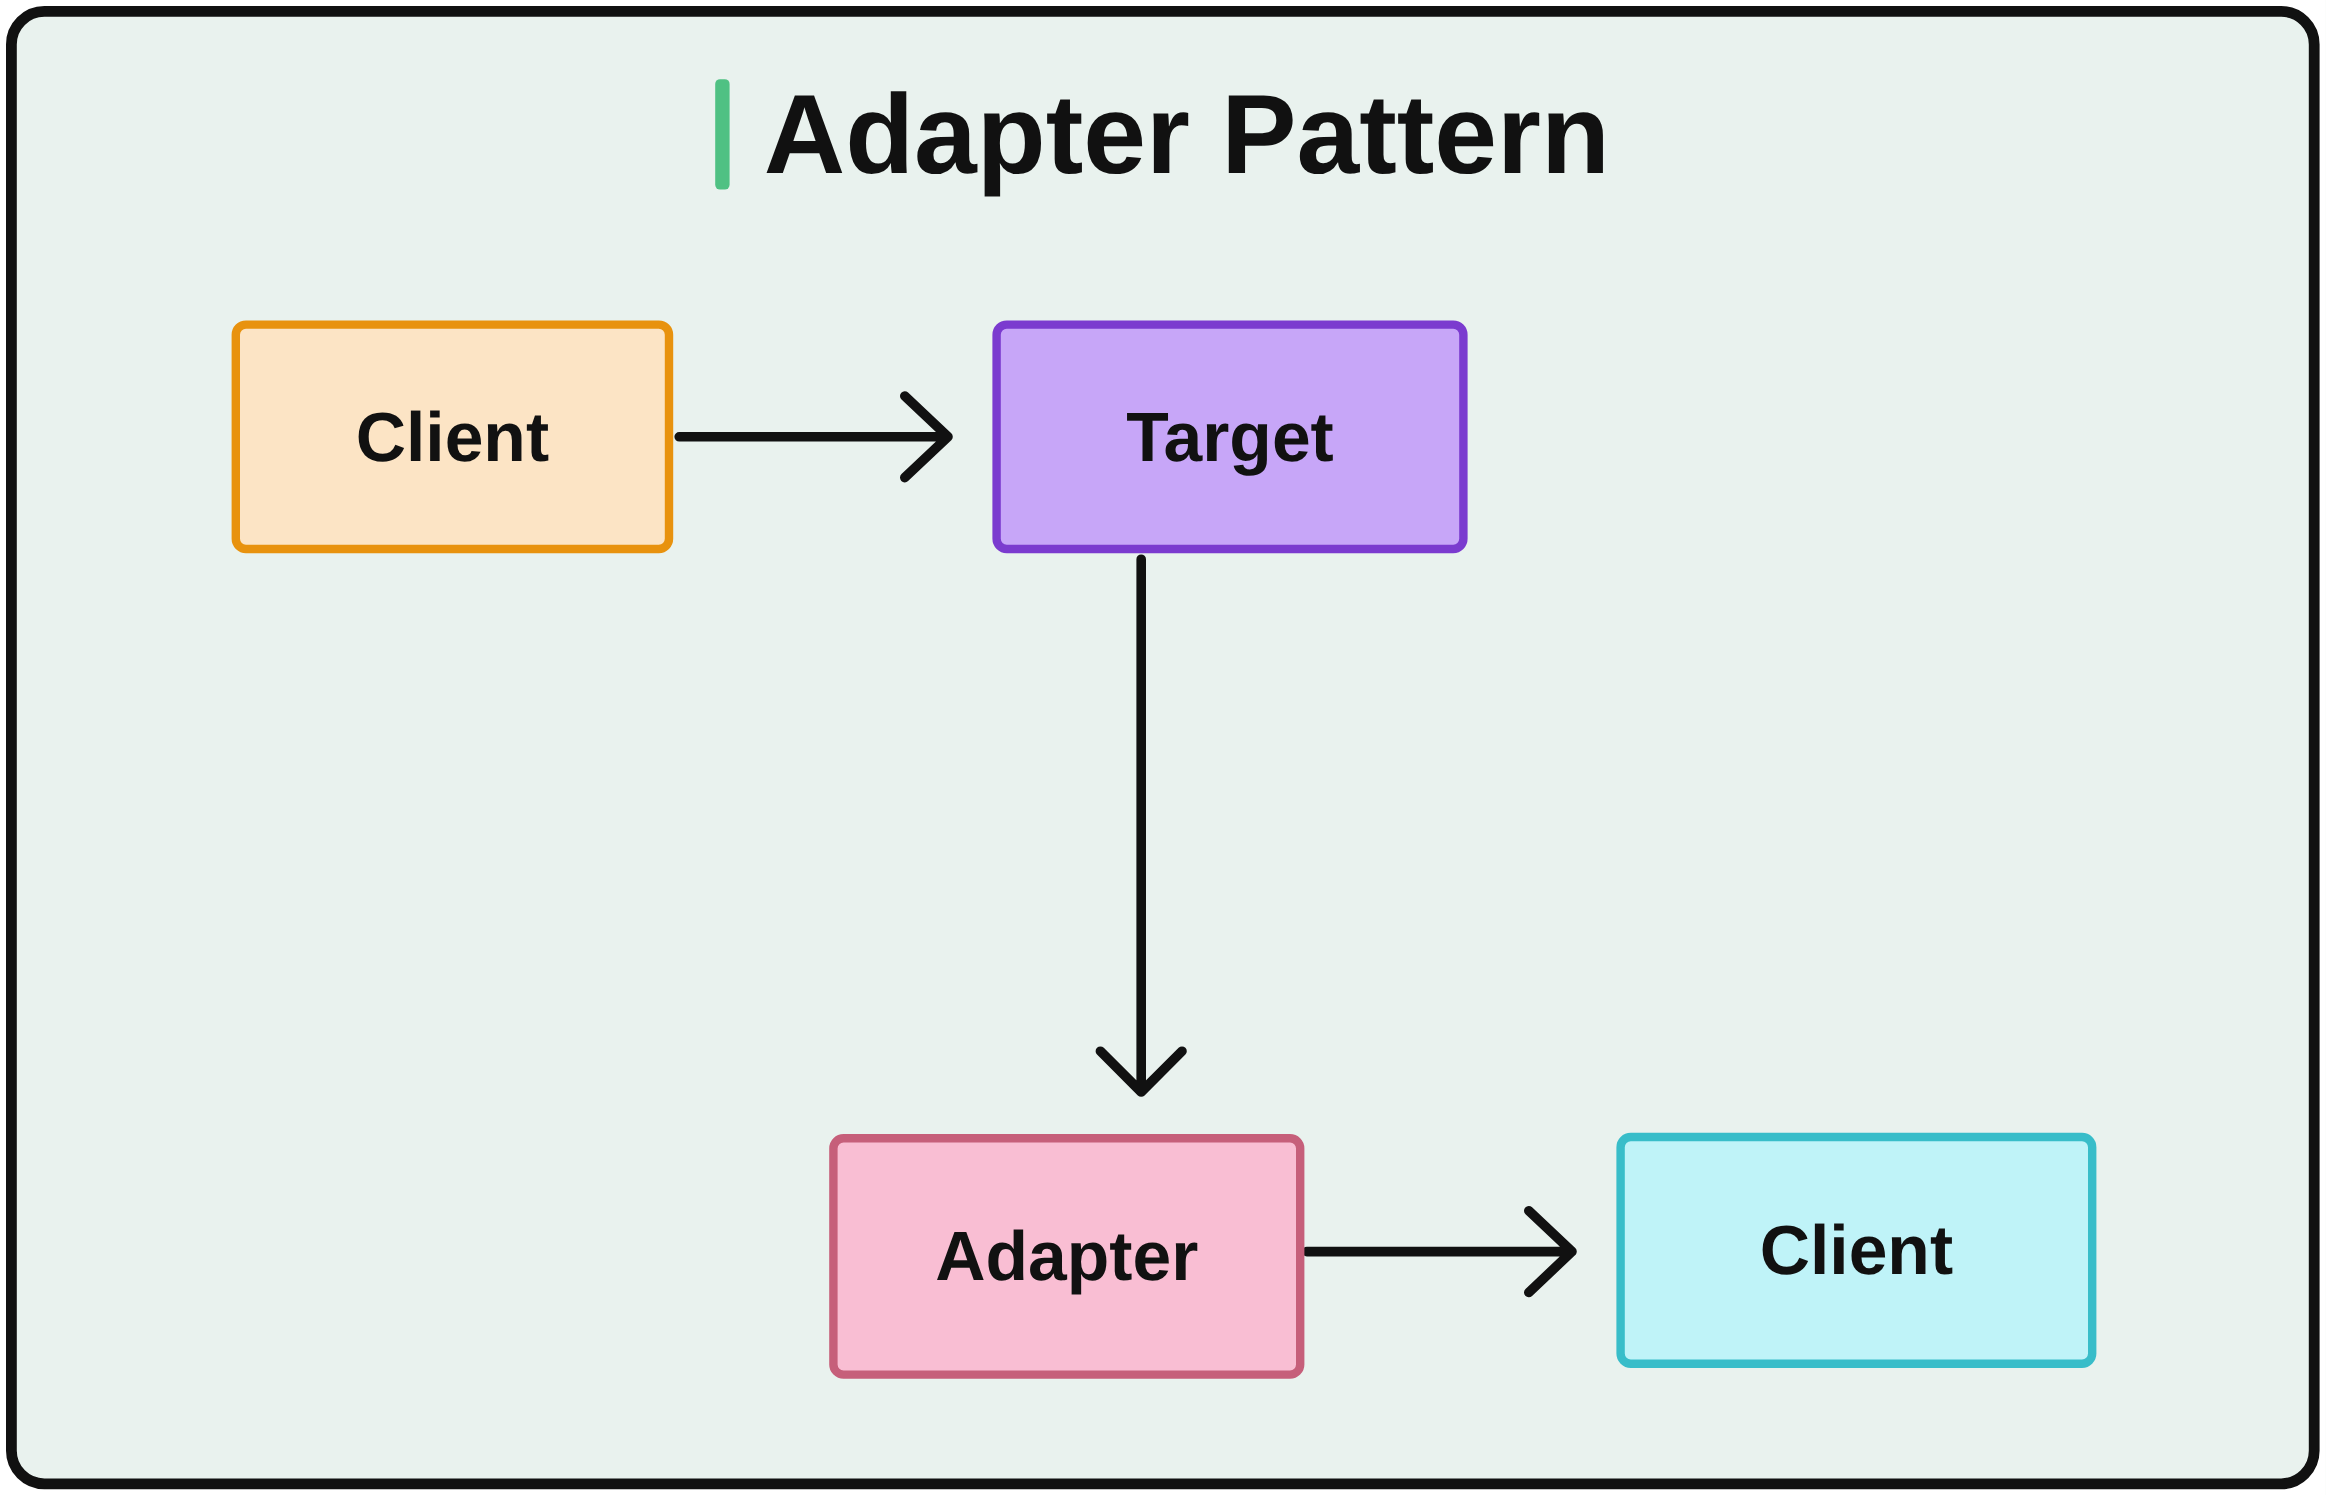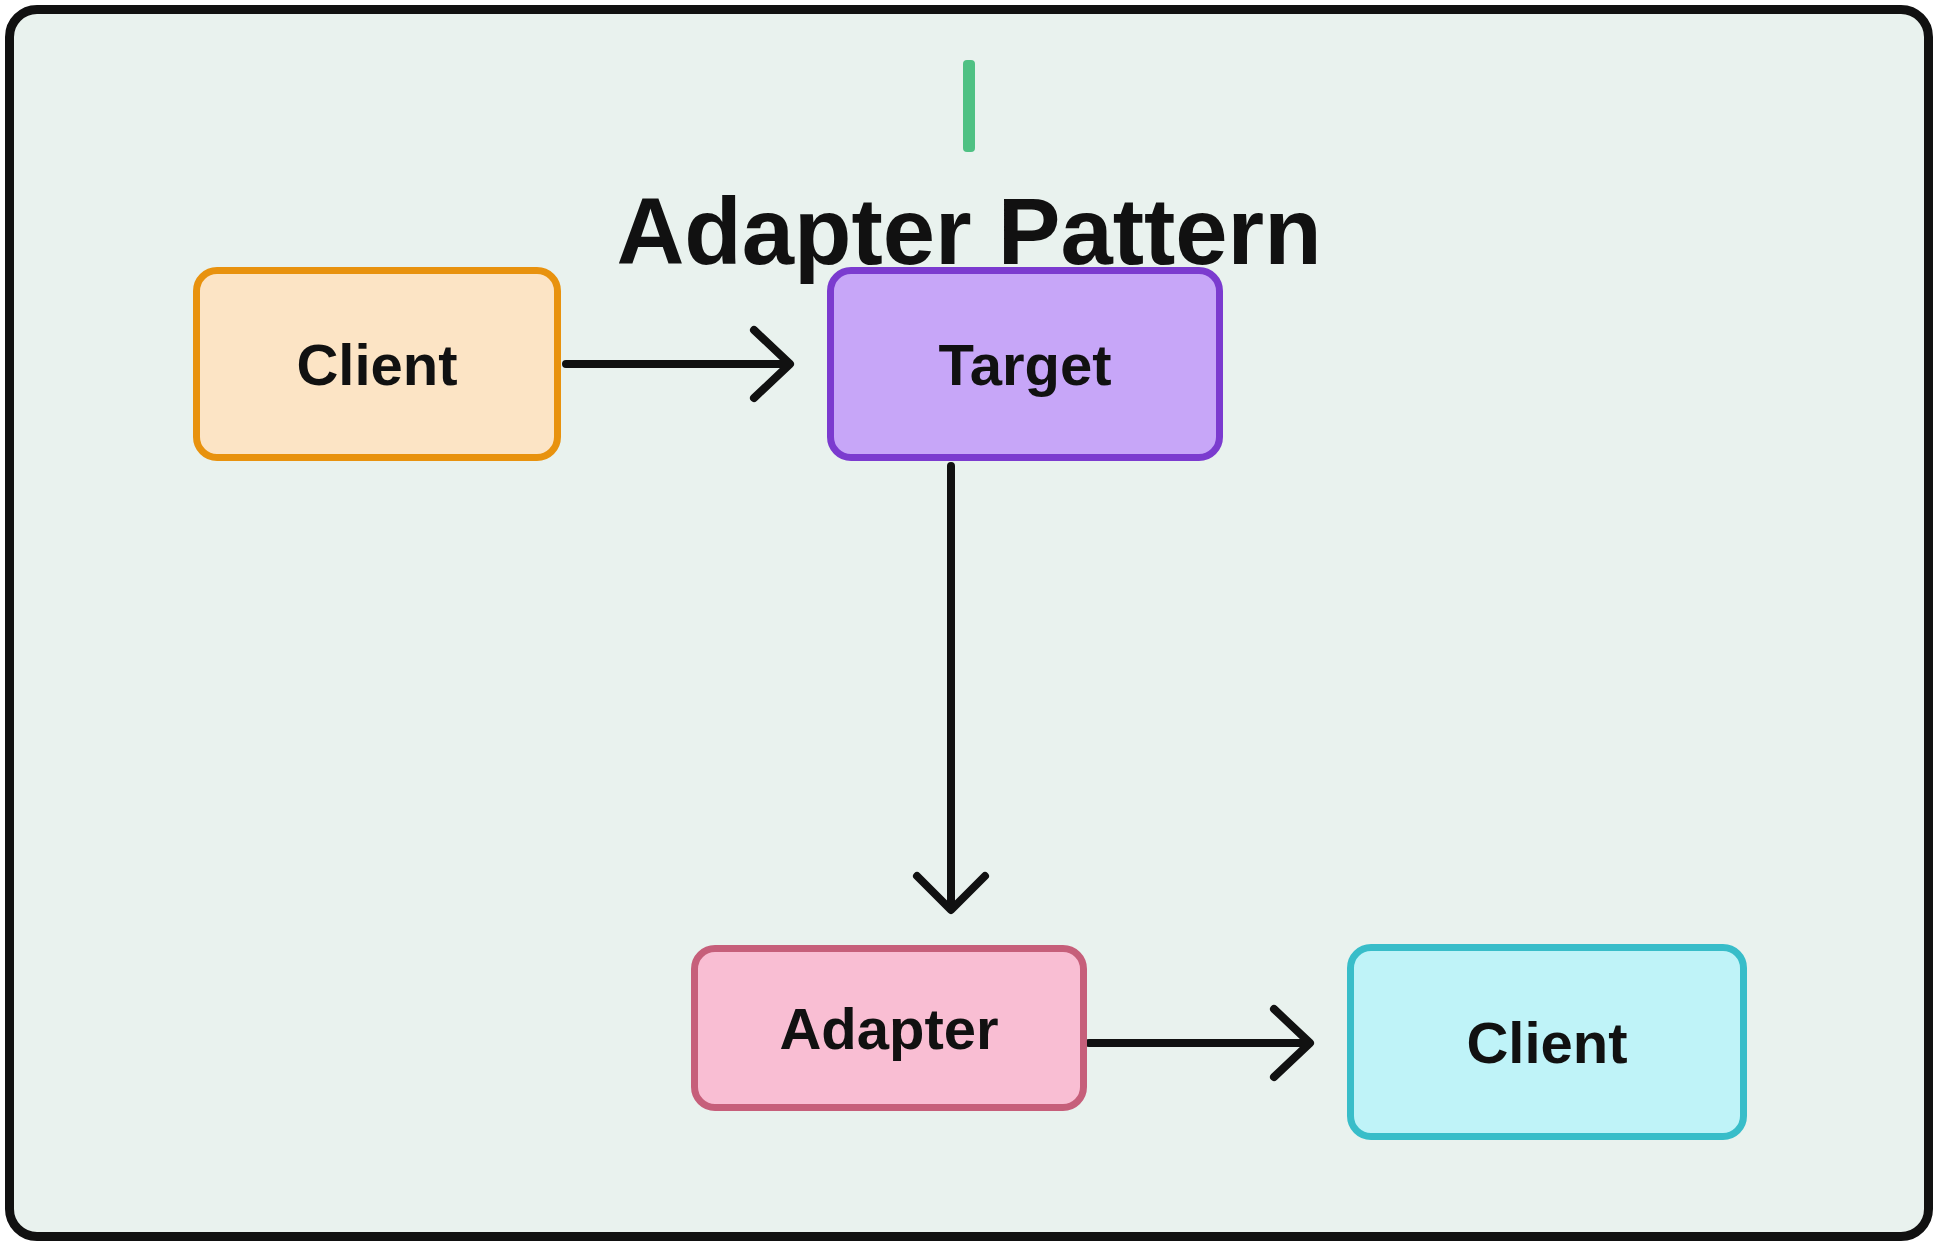--- a/index.html
+++ b/index.html
@@ -25,21 +25,20 @@
 
   .title-row {
     position: absolute;
     top: 60px;
     left: 0;
     right: 0;
     display: flex;
     align-items: center;
     justify-content: center;
     gap: 28px;
-    flex-direction: column;
   }
 
   .accent-bar {
     width: 12px;
     height: 92px;
     border-radius: 4px;
     background: #4FC183;
     flex: 0 0 auto;
   }
 
@@ -70,30 +69,30 @@
     stroke-linejoin: round;
   }
 
   .node {
     position: absolute;
     display: flex;
     align-items: center;
     justify-content: center;
     box-sizing: border-box;
     border: 7px solid #000;
-    border-radius: 24px;
+    border-radius: 12px;
     font-size: 58px;
     font-weight: 700;
     color: #111111;
     white-space: nowrap;
   }
 
   .node-client  { left: 193px;  top: 267px; width: 368px; height: 194px; }
   .node-target  { left: 827px;  top: 267px; width: 396px; height: 194px; }
-  .node-adapter { left: 691px;  top: 945px; width: 396px; height: 166px; }
+  .node-adapter { left: 691px;  top: 945px; width: 396px; height: 204px; }
   .node-adaptee { left: 1347px; top: 944px; width: 400px; height: 196px; }
 </style>
 </head>
 <body>
 
 <div class="stage" style="background-color: rgb(255, 255, 255);">
   <div class="frame" style="background-color: rgb(233, 242, 238); border-color: rgb(17, 17, 17);"></div>
 
   <div class="title-row">
     <span class="accent-bar" style="background-color: rgb(79, 193, 131);"></span>

